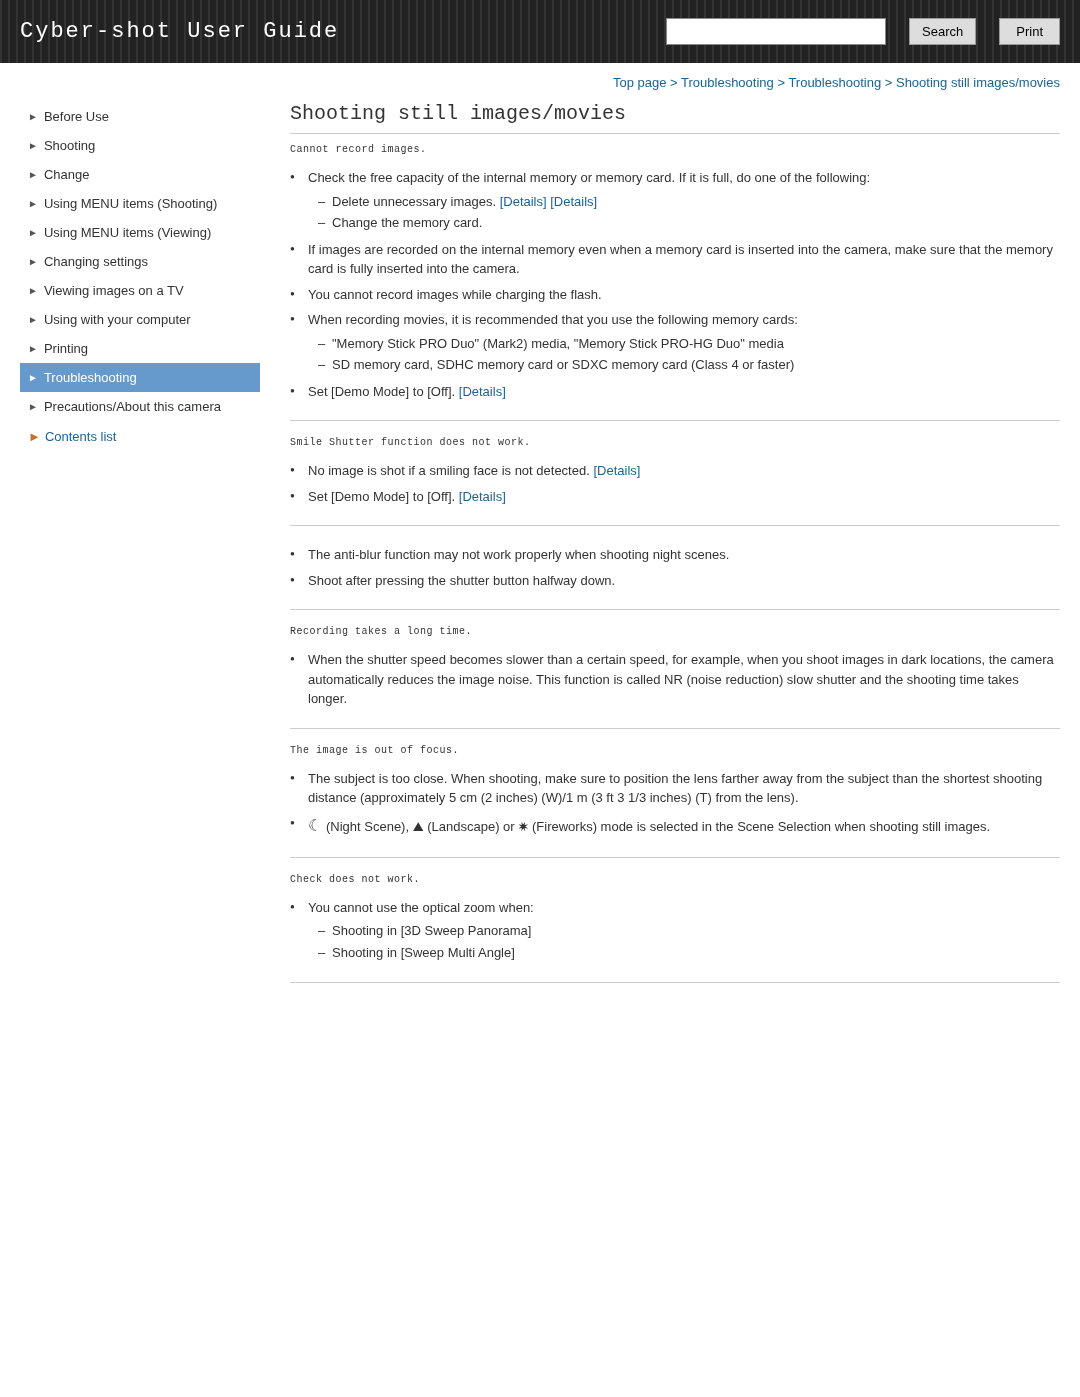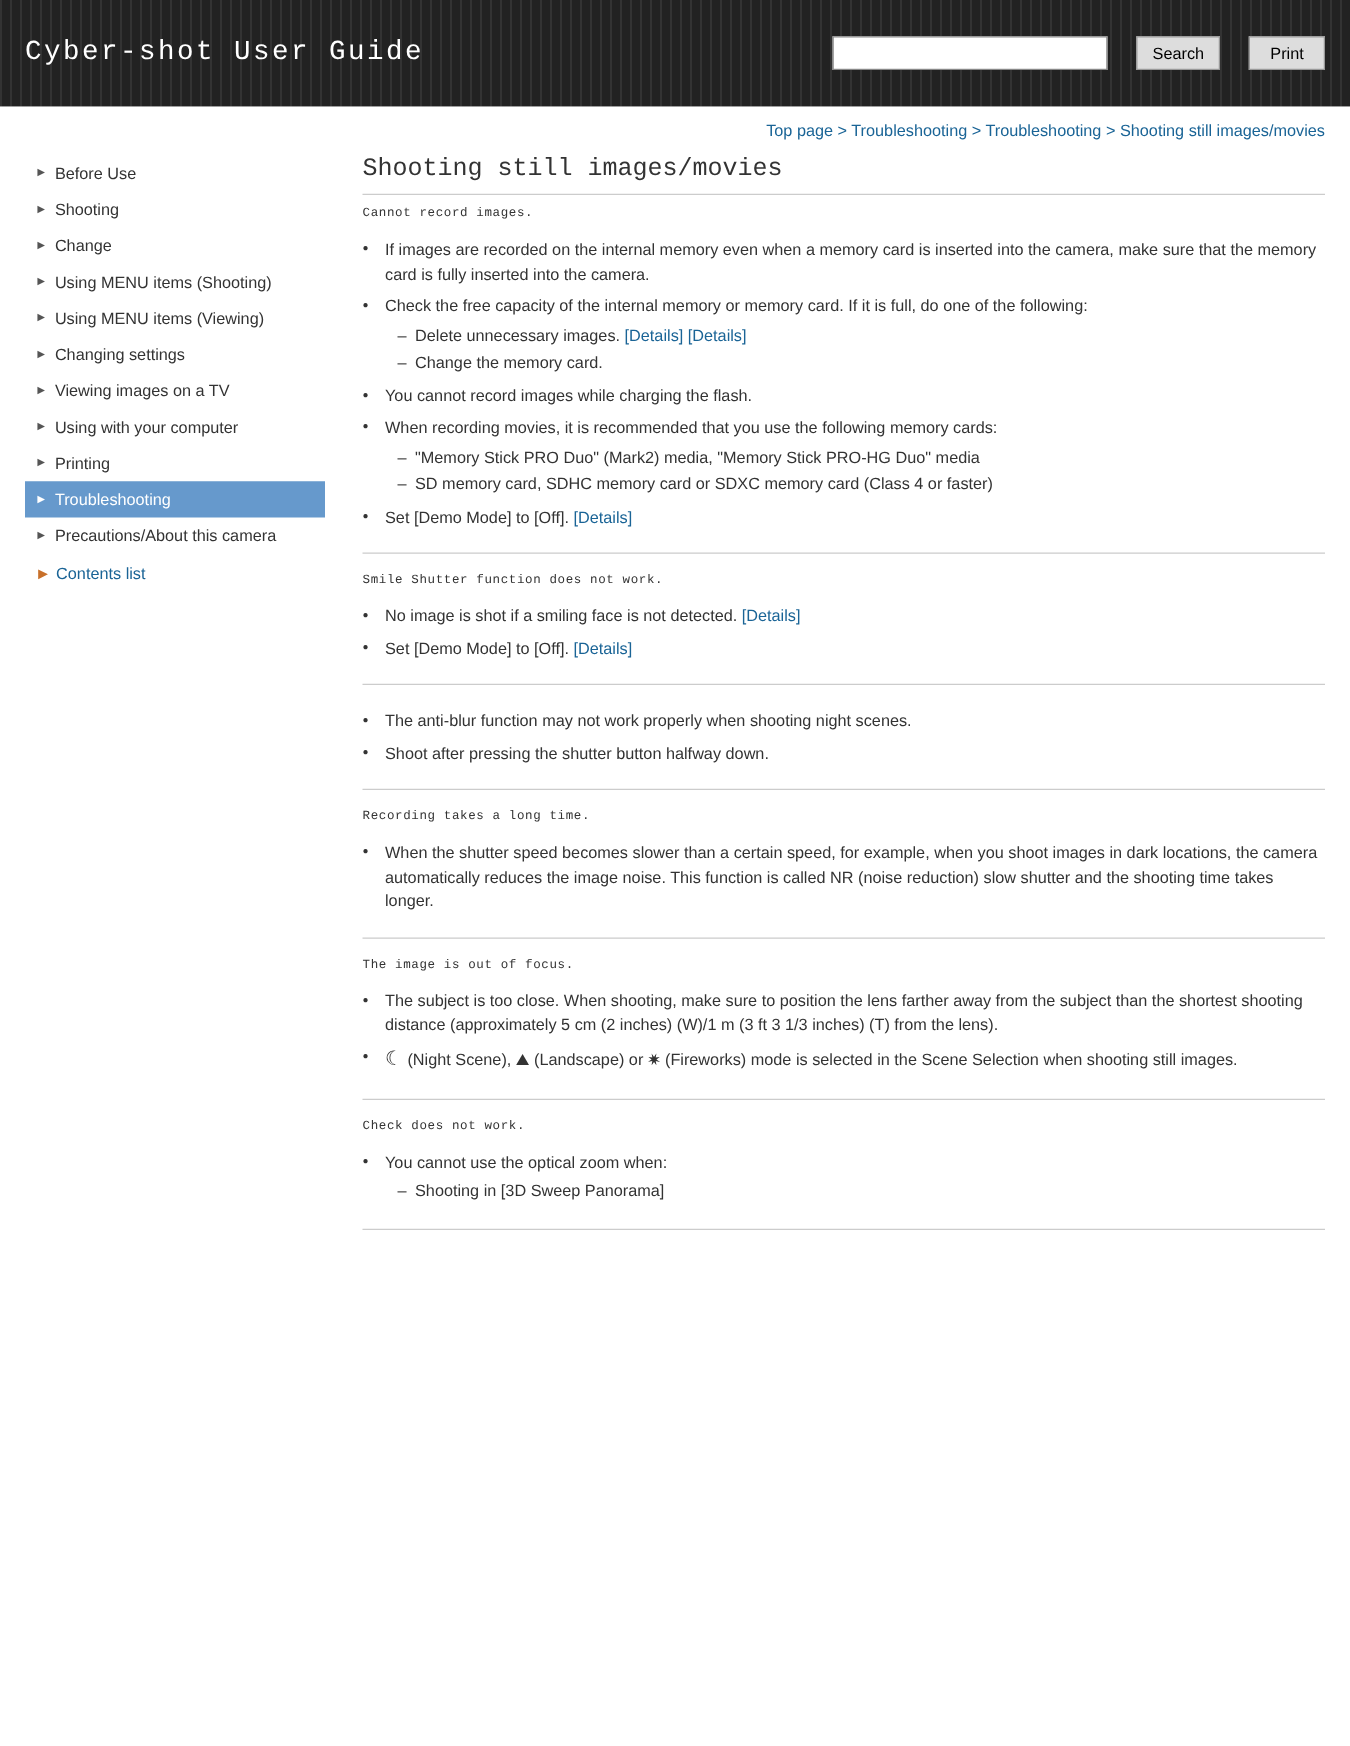--- a/index.html
+++ b/index.html
@@ -2,23 +2,23 @@
 <html><head>
   <meta charset="utf-8">
   <style>
     * { margin: 0; padding: 0; box-sizing: border-box; }
     body { font-family: Arial, sans-serif; font-size: 13px; color: #333; background: #fff; }
 
     
     #header {
       background: #222;
       background-image: repeating-linear-gradient(90deg, #333 0px, #333 2px, #222 2px, #222 8px);
-      padding: 29px 20px;
-      display: flex;
-      align-items: flex-start;
+      padding: 18px 20px;
+      display: flex;
+      align-items: center;
       justify-content: space-between;
     }
     #header-title {
       color: #fff;
       font-family: 'Courier New', monospace;
       font-size: 22px;
       letter-spacing: 2px;
       font-weight: normal;
     }
     #header-right {
@@ -243,28 +243,28 @@
     </div>
   </div>
 
   <div id="main">
 
     <h1 id="page-title">Shooting still images/movies</h1>
 
     <div class="section">
       <div class="section-title">Cannot record images.</div>
       <ul class="bullet-list">
-        <li>If images are recorded on the internal memory even when a memory card is inserted into the camera, make sure that the memory card is fully inserted into the camera.</li>
         <li>
           Check the free capacity of the internal memory or memory card. If it is full, do one of the following:
           <ul class="sub-list">
             <li>Delete unnecessary images. <a class="link">[Details]</a> <a class="link">[Details]</a></li>
             <li>Change the memory card.</li>
           </ul>
         </li>
+        <li>If images are recorded on the internal memory even when a memory card is inserted into the camera, make sure that the memory card is fully inserted into the camera.</li>
         <li>You cannot record images while charging the flash.</li>
         <li>
           When recording movies, it is recommended that you use the following memory cards:
           <ul class="sub-list">
             <li>"Memory Stick PRO Duo" (Mark2) media, "Memory Stick PRO-HG Duo" media</li>
             <li>SD memory card, SDHC memory card or SDXC memory card (Class 4 or faster)</li>
           </ul>
         </li>
         <li>Set [Demo Mode] to [Off]. <a class="link">[Details]</a></li>
       </ul>
@@ -307,19 +307,20 @@
       </ul>
     </div>
 
     <div class="section">
       <div class="section-title">Check does not work.</div>
       <ul class="bullet-list">
         <li>
           You cannot use the optical zoom when:
           <ul class="sub-list">
             <li>Shooting in [3D Sweep Panorama]</li>
+            <li>Shooting in [Sweep Multi Angle]</li>
           </ul>
         </li>
       </ul>
     </div>
 
   </div>
 </div>
 
 </body></html>

